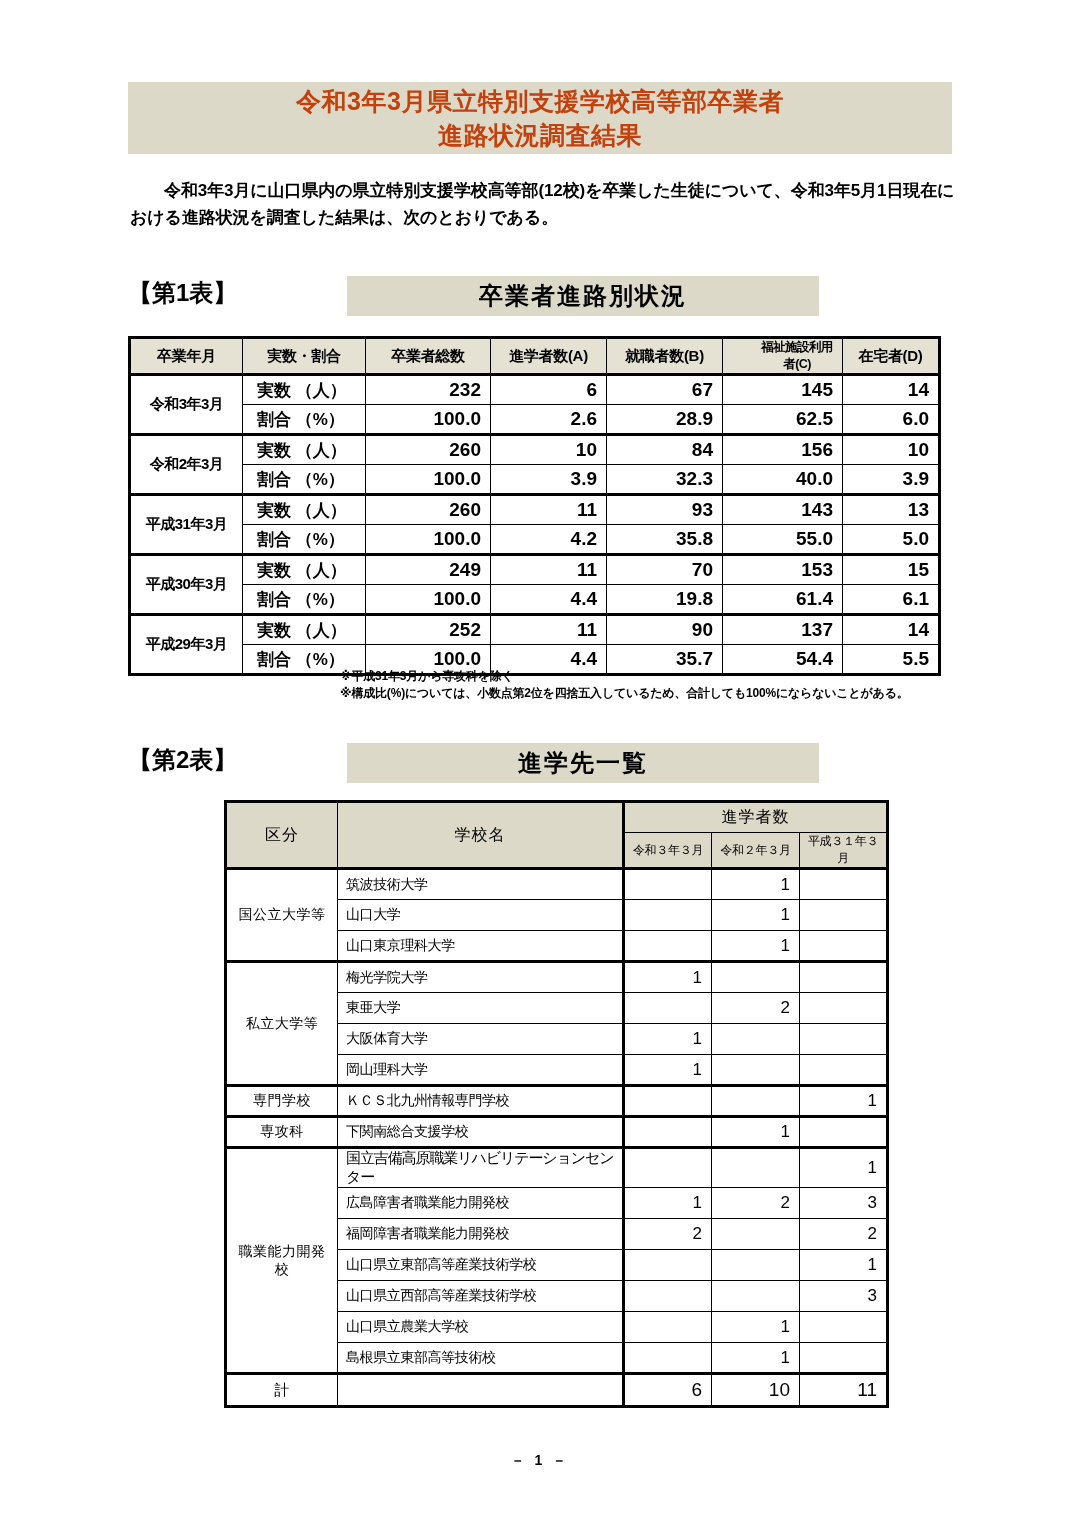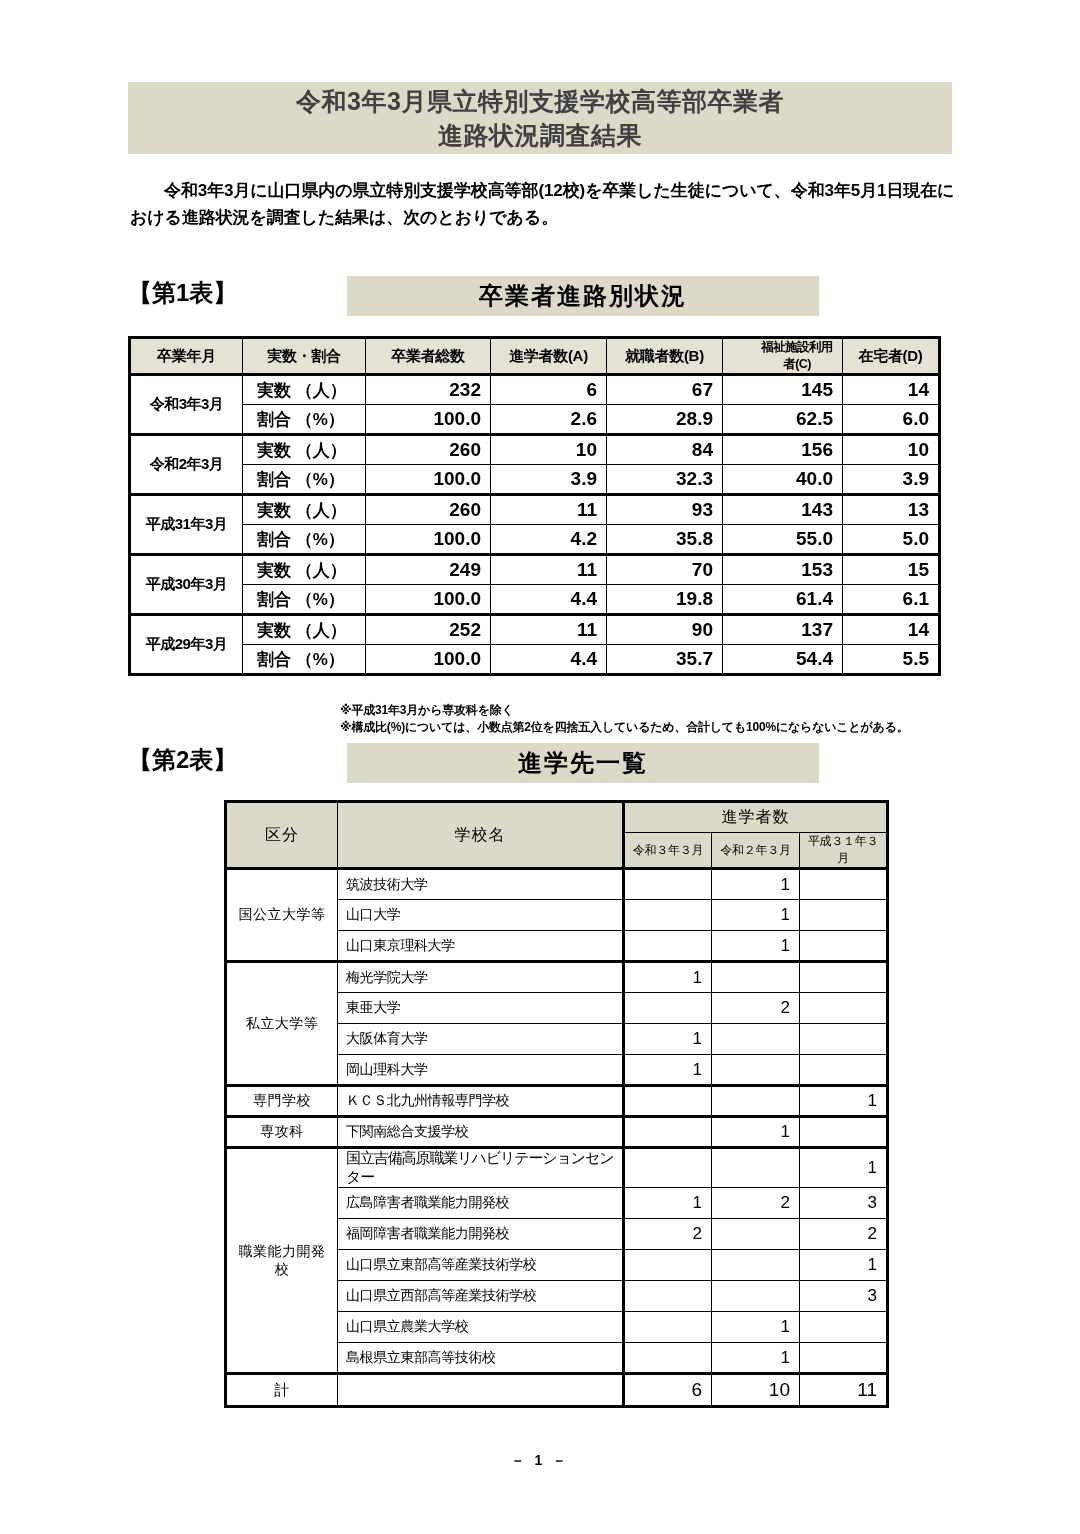--- a/index.html
+++ b/index.html
@@ -24,21 +24,21 @@
     display: flex;
     flex-direction: column;
     align-items: center;
     justify-content: center;
   }
   .title-line {
     font-size: 25px;
     font-weight: bold;
     letter-spacing: 0.5px;
     line-height: 34px;
-    color: #404040;
+    color: #c2410c;
     white-space: nowrap;
   }
 
   
   .intro {
     position: absolute;
     left: 130px; top: 177px;
     width: 826px;
     font-size: 17px;
     line-height: 27px;
@@ -118,21 +118,20 @@
   table.t1 tr.grp-top td { border-top: 3px solid #000; }
 
   
   .notes {
     position: absolute;
     left: 340px; top: 668px;
     font-size: 12px;
     line-height: 17px;
     letter-spacing: -0.2px;
     font-weight: 600;
-    margin-top: 34px;
   }
   .notes div { white-space: nowrap; }
 
   
   #table2-wrap {
     position: absolute;
     left: 224px; top: 800px;
     width: 662px;
   }
   table.t2 {

